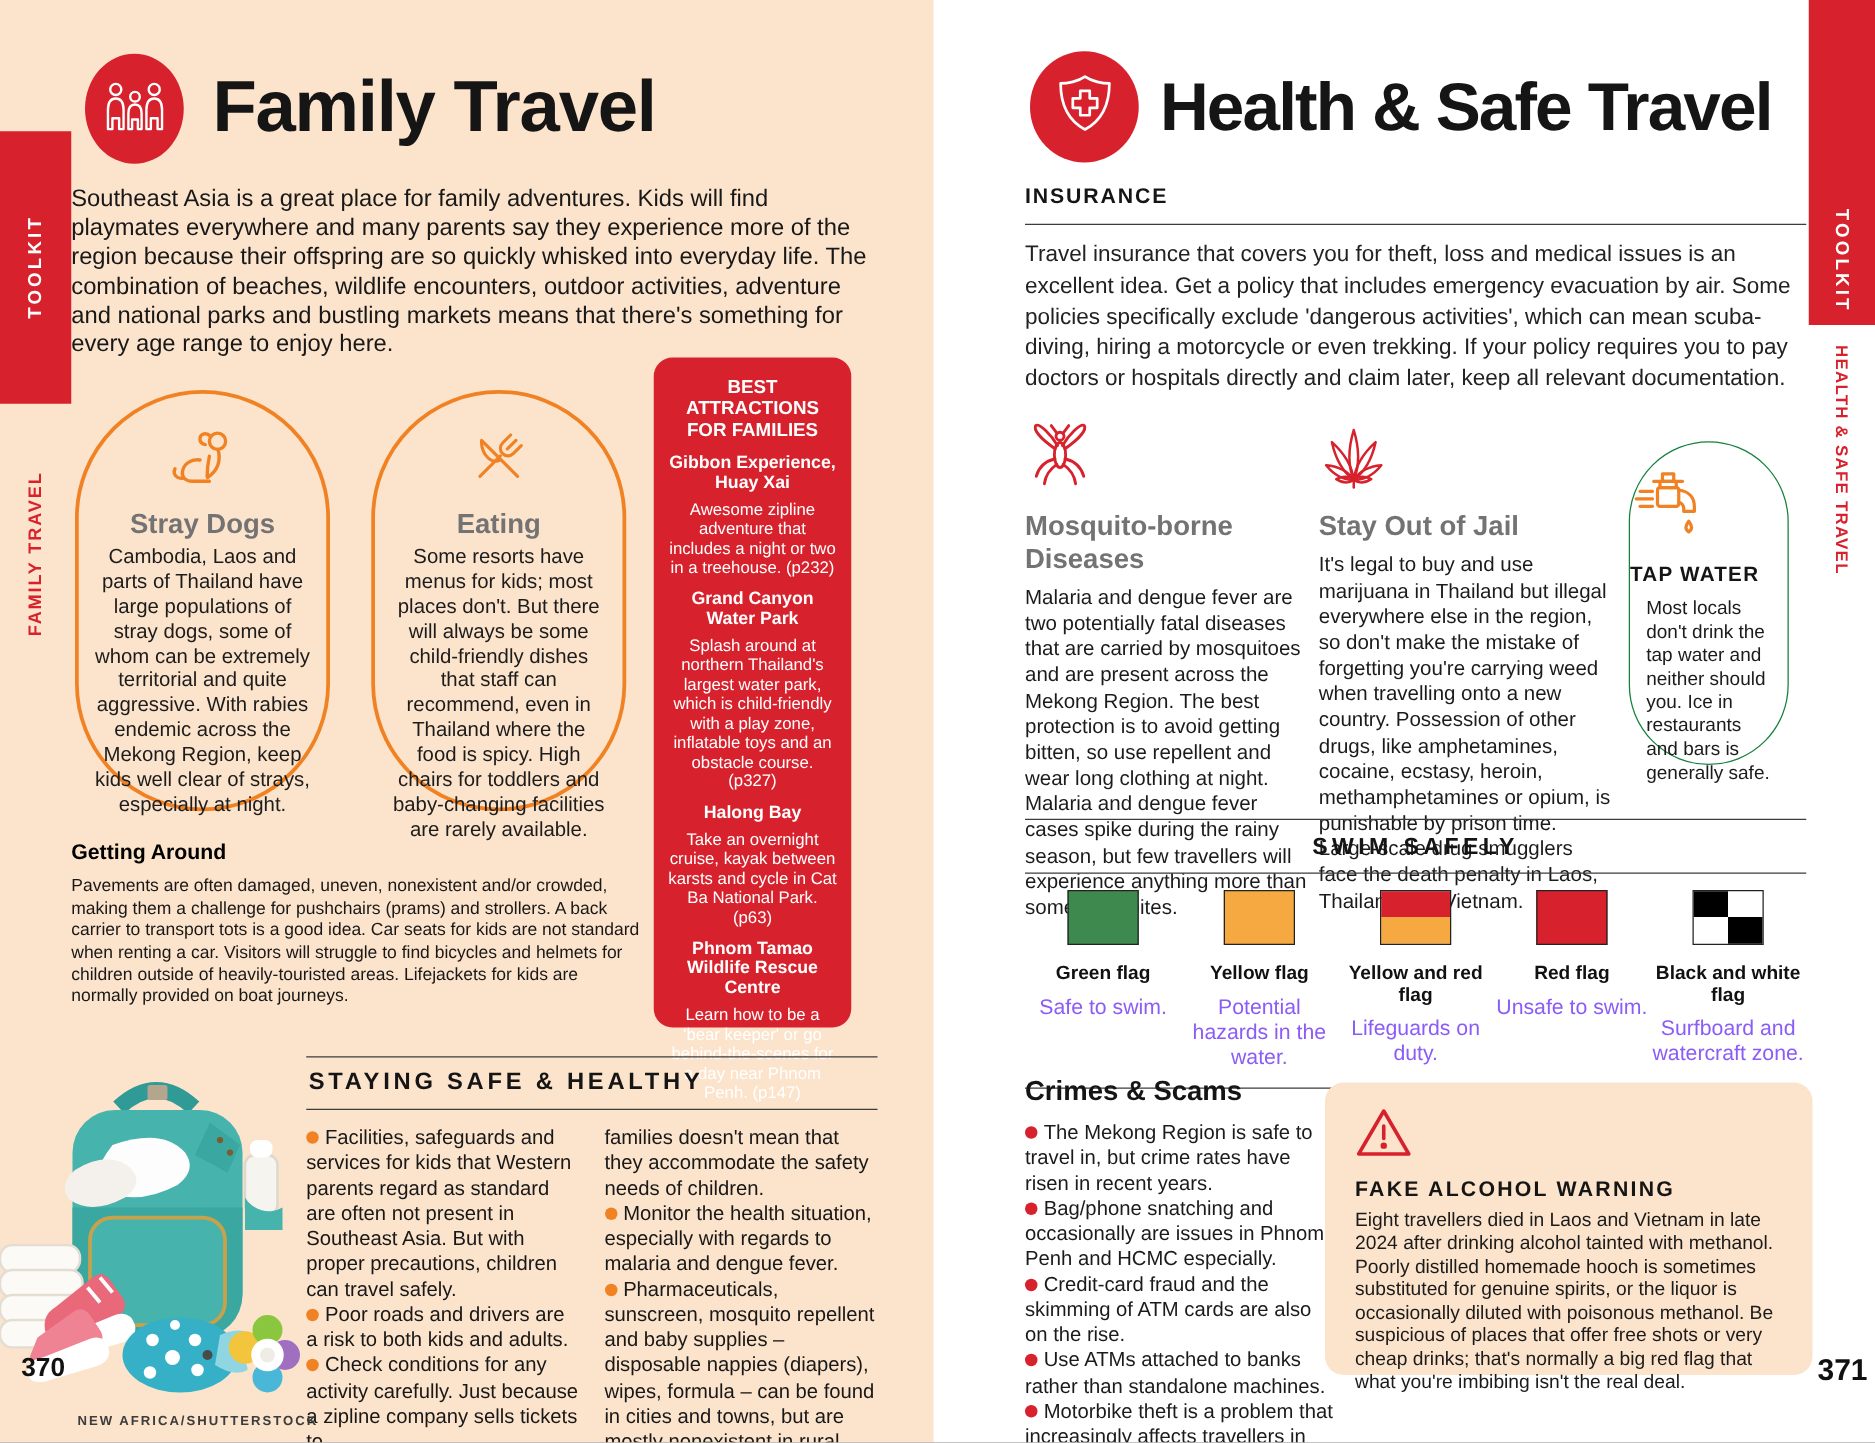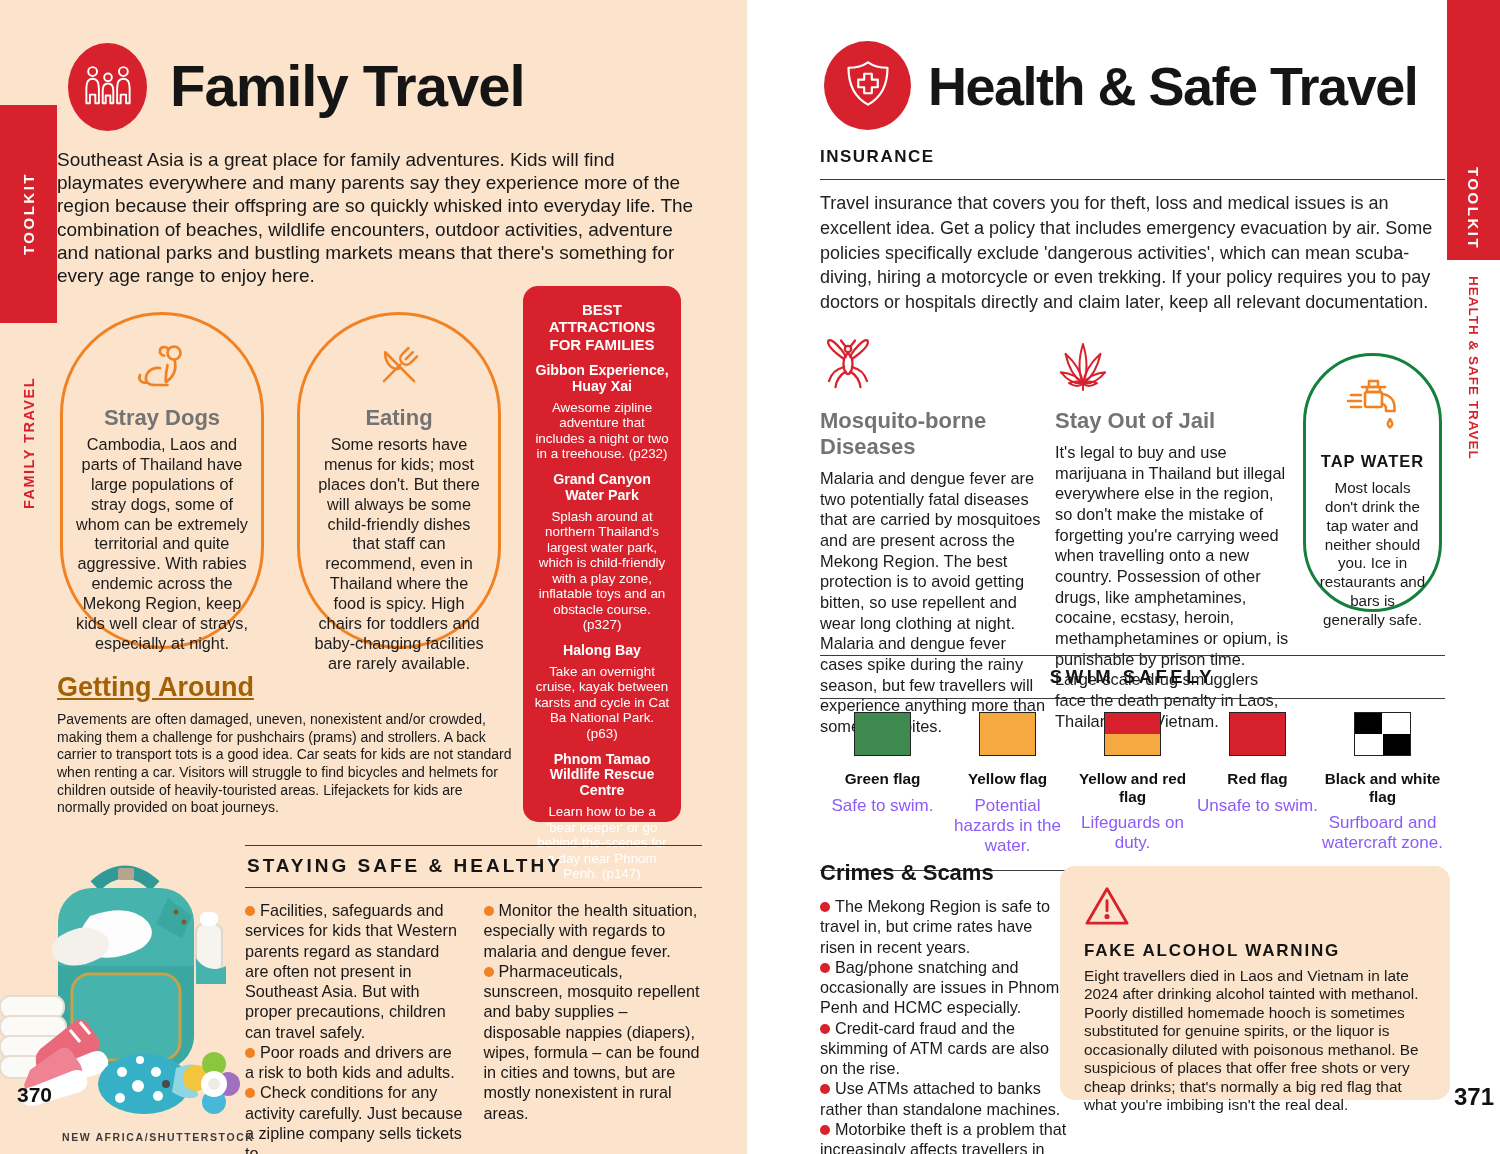--- a/index.html
+++ b/index.html
@@ -32,21 +32,21 @@
   .pill-card h3 { font-size:22px; color:#737373; margin:10px 0 4px; }
   .pill-card p { font-size:16.3px; line-height:1.22; color:#1c1c1c; padding:0 13px; }
 
   .attractions { position:absolute; left:523px; top:286px; width:158px; height:536px; background:#d7222d;
                  border-radius:15px; color:#fff; text-align:center; padding:15px 10px; }
   .attractions .box-title { font-size:15px; font-weight:bold; line-height:1.15; }
   .attractions .item-name { font-size:14.2px; font-weight:bold; line-height:1.12; margin-top:10px; }
   .attractions .item-desc { font-size:13.4px; line-height:1.16; margin-top:5px; }
 
   .getting-around { position:absolute; left:57px; top:672px; width:458px; }
-  .getting-around h3 { color:#a16207; font-size:27px; margin-bottom:8px;text-decoration:underline; }
+  .getting-around h3 { color:#000000; font-size:17px; margin-bottom:8px; }
   .getting-around p { font-size:14px; line-height:1.26; color:#181818; }
 
   .staying-safe { position:absolute; left:245px; top:845px; width:457px; }
   .rule { border-top:1.6px solid #3c3c3c; }
   .staying-safe h4 { font-size:19px; letter-spacing:3px; color:#151515; padding:9px 2px 10px; }
   .ss-cols { display:flex; gap:20px; margin-top:12px; }
   .ss-col { width:219px; font-size:16.2px; line-height:1.25; color:#181818; }
   .dot { display:inline-block; width:10px; height:10px; border-radius:50%; background:#f08223; margin-right:5px; }
   .rp .dot { background:#d7222d; }
 
@@ -74,22 +74,22 @@
   .rp-insurance-body { position:absolute; left:73px; top:191px; width:628px; font-size:18px;
                        line-height:1.38; color:#222; }
 
   .rp-col { position:absolute; top:328px; }
   .rp-col.col1 { left:73px; width:228px; }
   .rp-col.col2 { left:308px; width:238px; }
   .rp-col .col-icon { height:64px; display:flex; align-items:flex-end; }
   .rp-col h3 { font-size:22px; color:#737373; margin:16px 0 8px; }
   .rp-col p { font-size:16.4px; line-height:1.26; color:#1b1b1b; }
 
-  .tap-pill { position:absolute; left:556px; top:353px; width:139px; height:259px; border:3px solid #15803d;
-              border-radius:72px; text-align:center; padding-top:22px; }
+  .tap-pill { position:absolute; left:556px; top:353px; width:128px; height:259px; border:1px solid #15803d;
+              border-radius:72px; padding-top:22px; }
   .tap-pill h4 { font-size:16.5px; letter-spacing:1px; color:#151515; margin:12px 0 8px; }
   .tap-pill p { font-size:15.2px; line-height:1.24; color:#1b1b1b; padding:0 13px; }
 
   .swim { position:absolute; left:73px; top:655px; width:625px; }
   .swim h4 { text-align:center; font-size:18.5px; letter-spacing:3.5px; color:#151515; padding:10px 0; }
   .flags-row { display:flex; margin-top:13px; padding-bottom:14px; }
   .flag-cell { width:125px; text-align:center; }
   .flag { width:57px; height:44px; margin:0 auto; border:1.6px solid #222; }
   .flag-green { background:#3e8a4e; }
   .flag-yellow { background:#f6a841; }
@@ -192,20 +192,21 @@
       <div class="rule"></div>
       <h4>STAYING SAFE &amp; HEALTHY</h4>
       <div class="rule"></div>
       <div class="ss-cols">
         <div class="ss-col">
           <p><span class="dot"></span><span>Facilities, safeguards and services for kids that Western parents regard as standard are often not present in Southeast Asia. But with proper precautions, children can travel safely.</span></p>
           <p><span class="dot"></span><span>Poor roads and drivers are a risk to both kids and adults.</span></p>
           <p><span class="dot"></span><span>Check conditions for any activity carefully. Just because a zipline company sells tickets to</span></p>
         </div>
         <div class="ss-col">
+          <p><span>families doesn't mean that they accommodate the safety needs of children.</span></p>
           <p><span class="dot"></span><span>Monitor the health situation, especially with regards to malaria and dengue fever.</span></p>
           <p><span class="dot"></span><span>Pharmaceuticals, sunscreen, mosquito repellent and baby supplies – disposable nappies (diapers), wipes, formula – can be found in cities and towns, but are mostly nonexistent in rural areas.</span></p>
         </div>
       </div>
     </div>
 
     <div class="photo">
       <svg width="248" height="280" viewBox="0 0 248 280">
 
         <path d="M95 40 q30 -28 60 0" fill="none" stroke="#2f9a96" stroke-width="13"></path>

